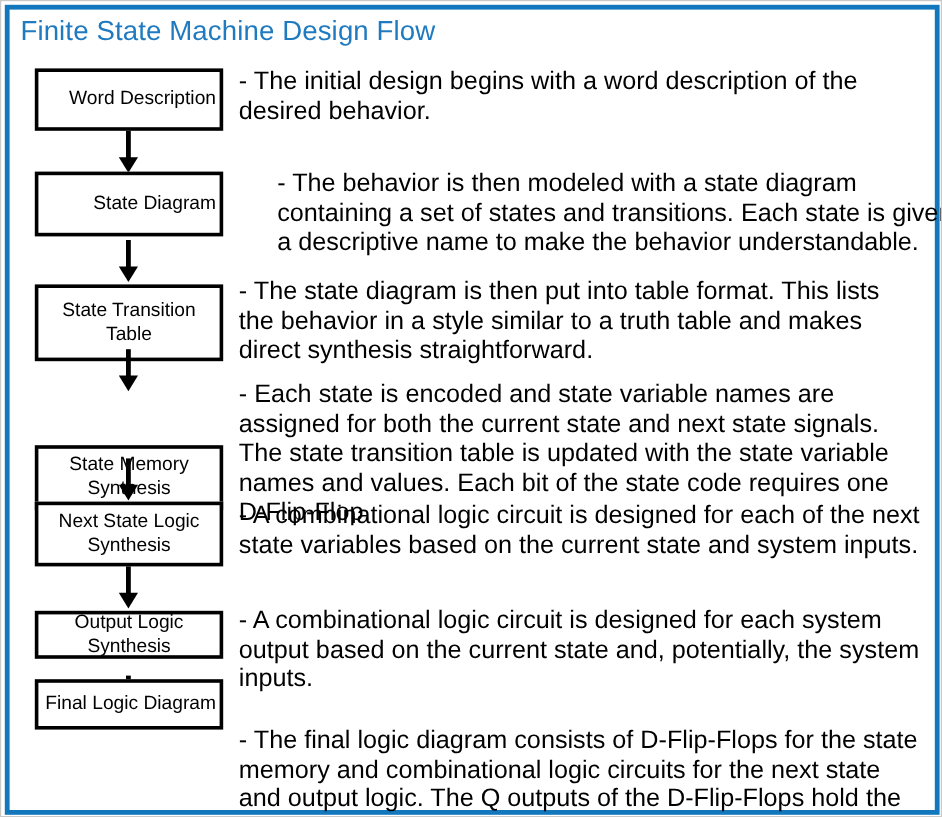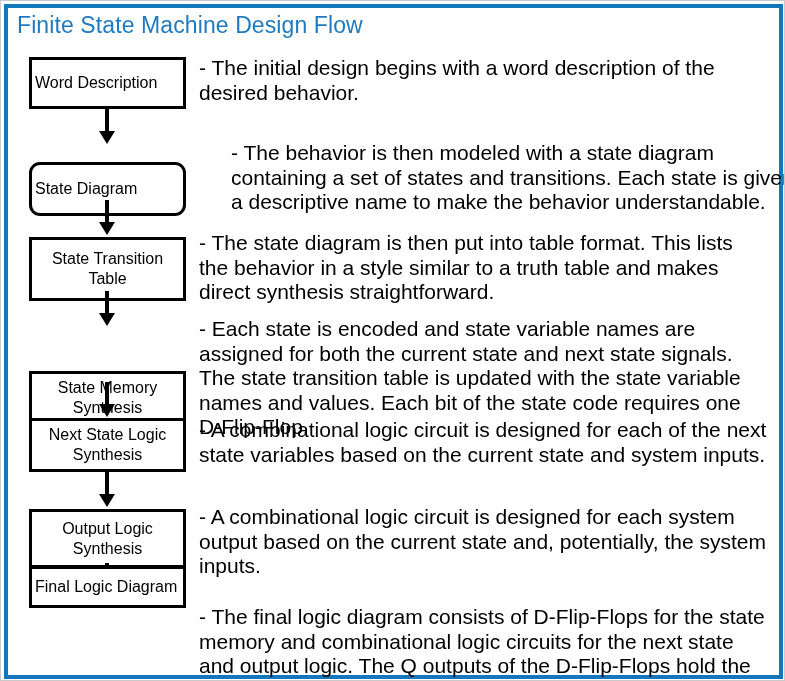--- a/index.html
+++ b/index.html
@@ -48,21 +48,21 @@
   
   .fc-box {
     position: absolute;
     left: 28px;
     width: 157px;
     box-sizing: border-box;
     border: 3px solid #000000;
     background: #ffffff;
     display: flex;
     align-items: center;
-    justify-content: flex-start;
+    justify-content: flex-end;
     text-align: center;
     color: #000000;
     font-size: 16px;
     line-height: 20px;
     padding: 16px 3px;
   }
   .fc-box span { display: block; }
 
   
   .fc-arrow {
@@ -104,21 +104,21 @@
 
     <div>
 
       <div class="fc-box" style="top:56px;height:52px;">
         <span>Word Description</span>
       </div>
 
       <div class="fc-arrow" style="top:108px;height:24px;"></div>
       <div class="fc-arrowhead" style="top:130px;"></div>
 
-      <div class="fc-box" style="top:161px;height:54px;border-radius:11px;">
+      <div class="fc-box" style="top:142px;height:54px;">
         <span>State
 Diagram</span>
       </div>
 
       <div class="fc-arrow" style="top:199px;height:24px;"></div>
       <div class="fc-arrowhead" style="top:221px;"></div>
 
       <div class="fc-box" style="top:236px;height:64px;">
         <span>State Transition
 Table</span>
@@ -136,21 +136,21 @@
       <div class="fc-arrowhead" style="top:403px;"></div>
 
       <div class="fc-box" style="top:417px;height:54px;">
         <span>Next State Logic
 Synthesis</span>
       </div>
 
       <div class="fc-arrow" style="top:471px;height:24px;"></div>
       <div class="fc-arrowhead" style="top:493px;"></div>
 
-      <div class="fc-box" style="top:508px;height:59px;">
+      <div class="fc-box" style="top:508px;height:40px;">
         <span>Output Logic
 Synthesis</span>
       </div>
 
       <div class="fc-arrow" style="top:562px;height:24px;"></div>
       <div class="fc-arrowhead" style="top:584px;"></div>
 
       <div class="fc-box" style="top:565px;height:42px;">
         <span>Final Logic
 Diagram</span>

